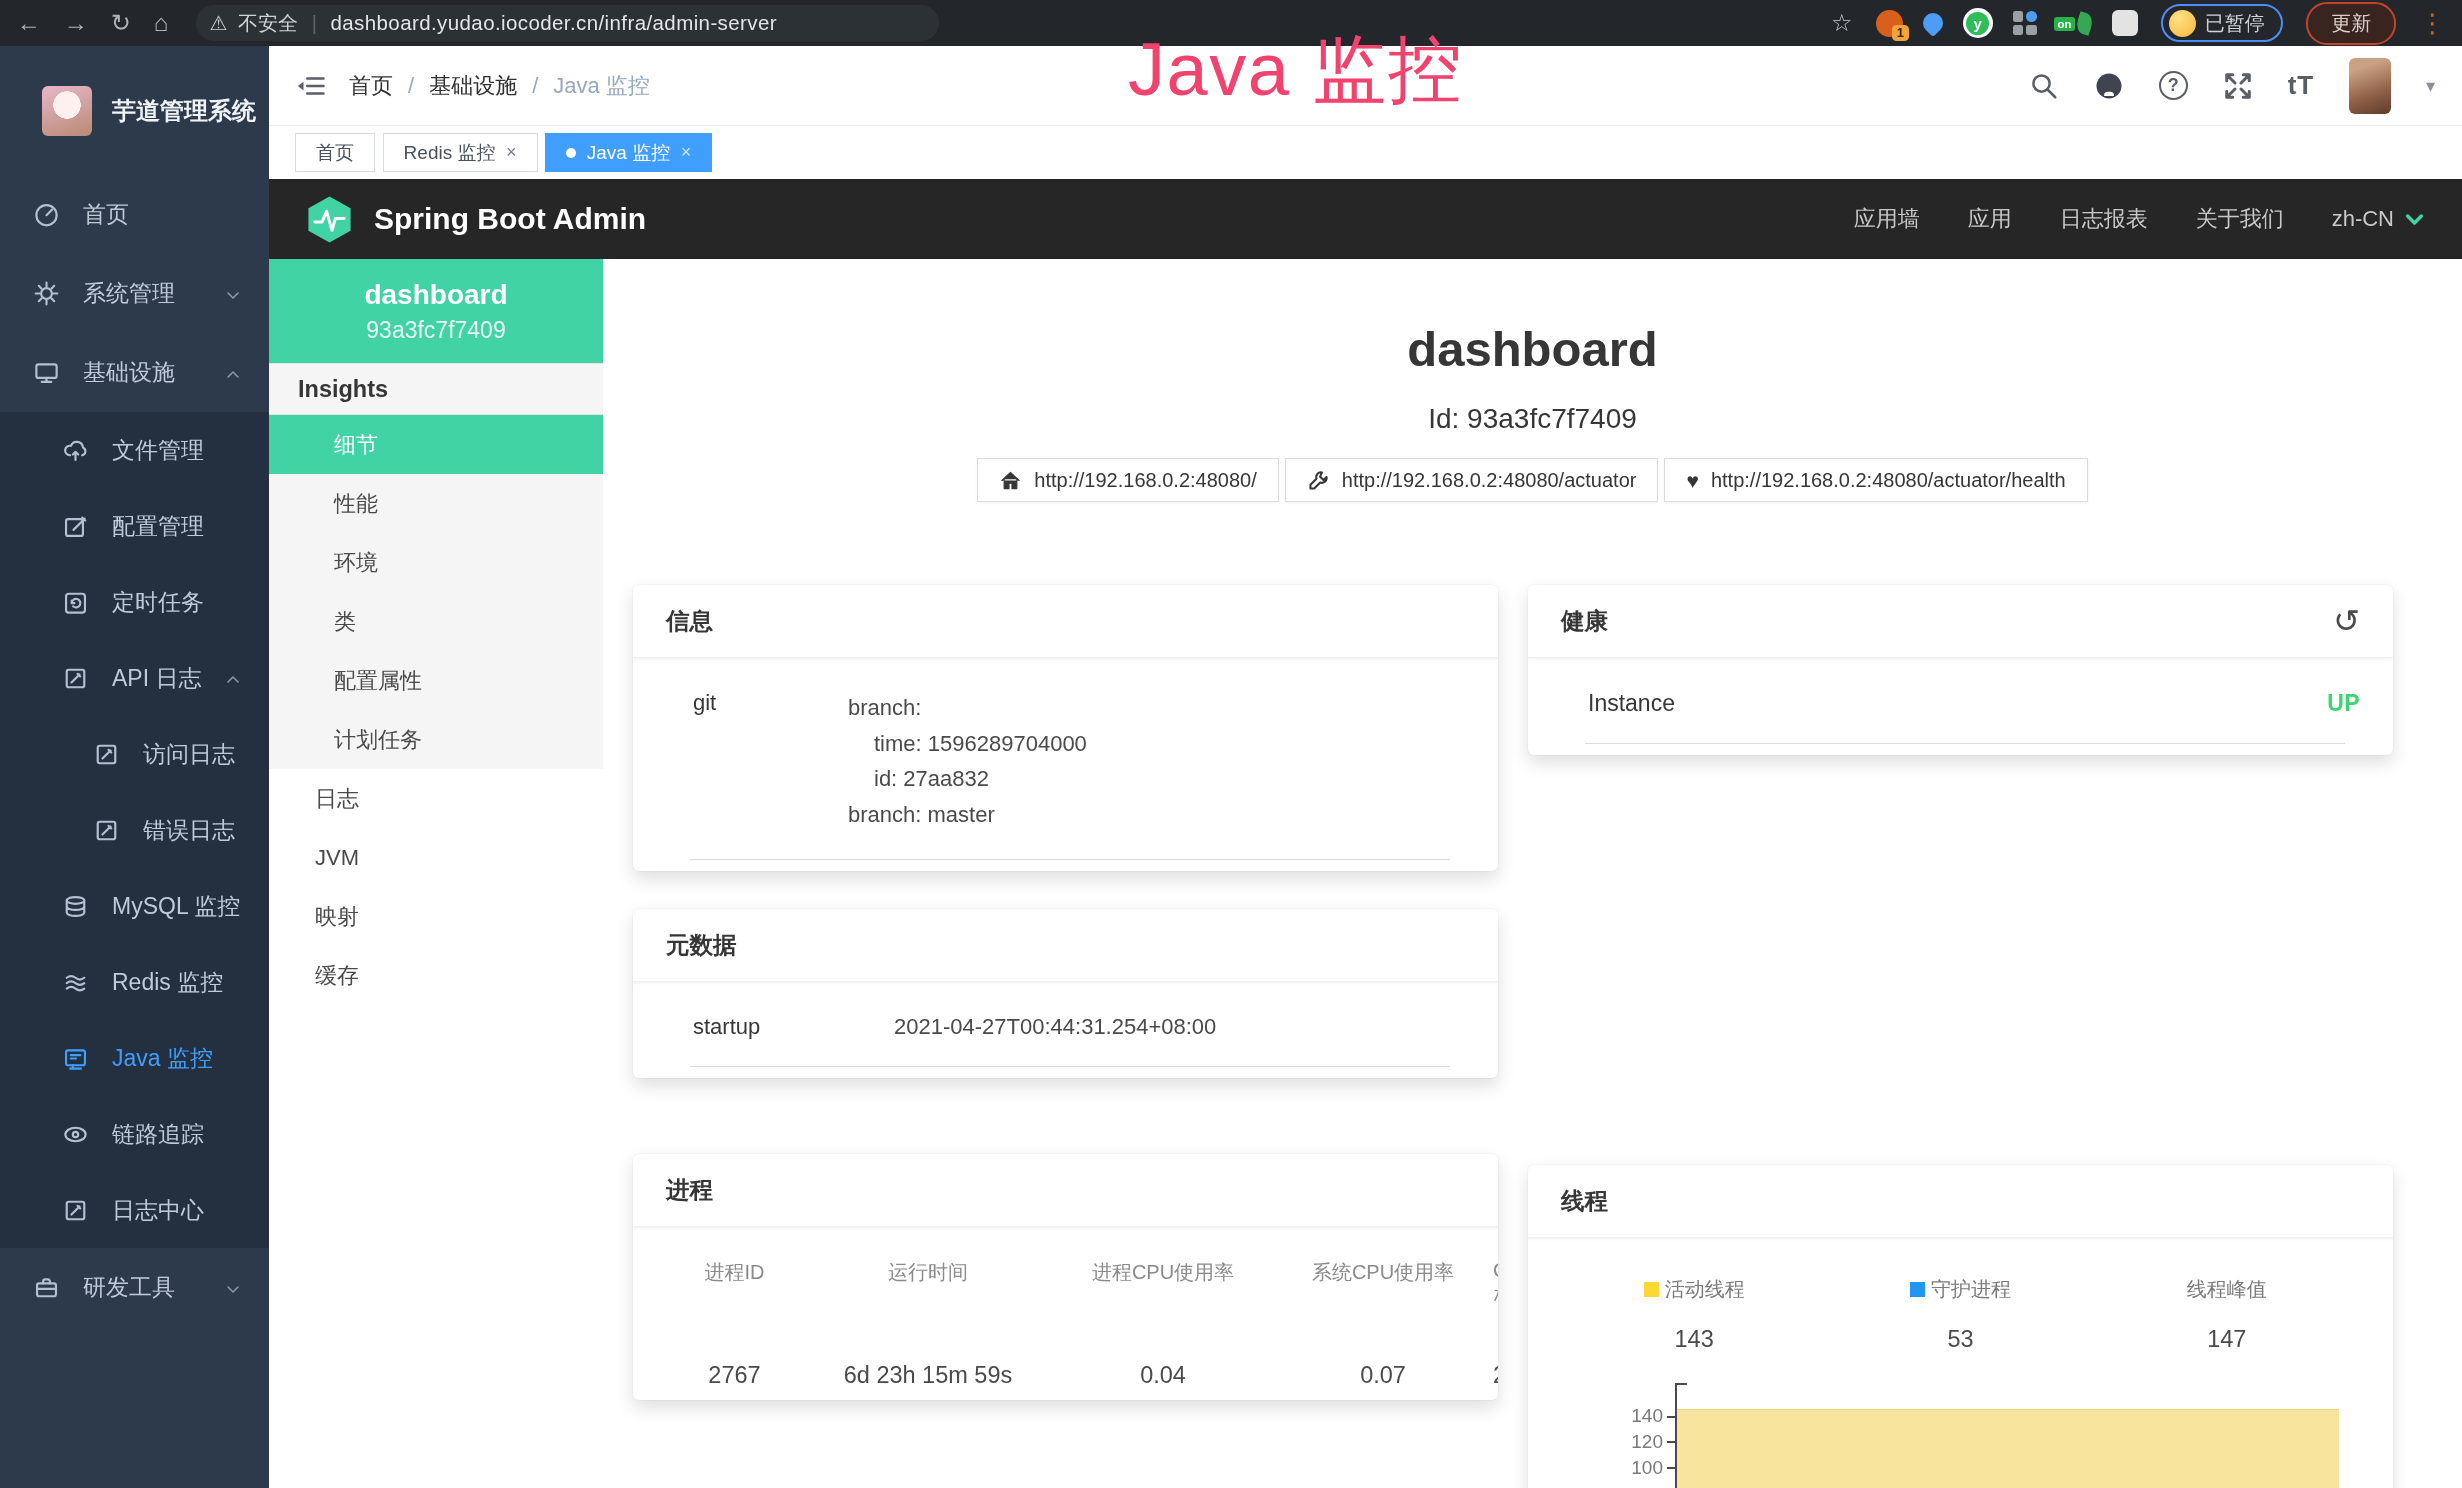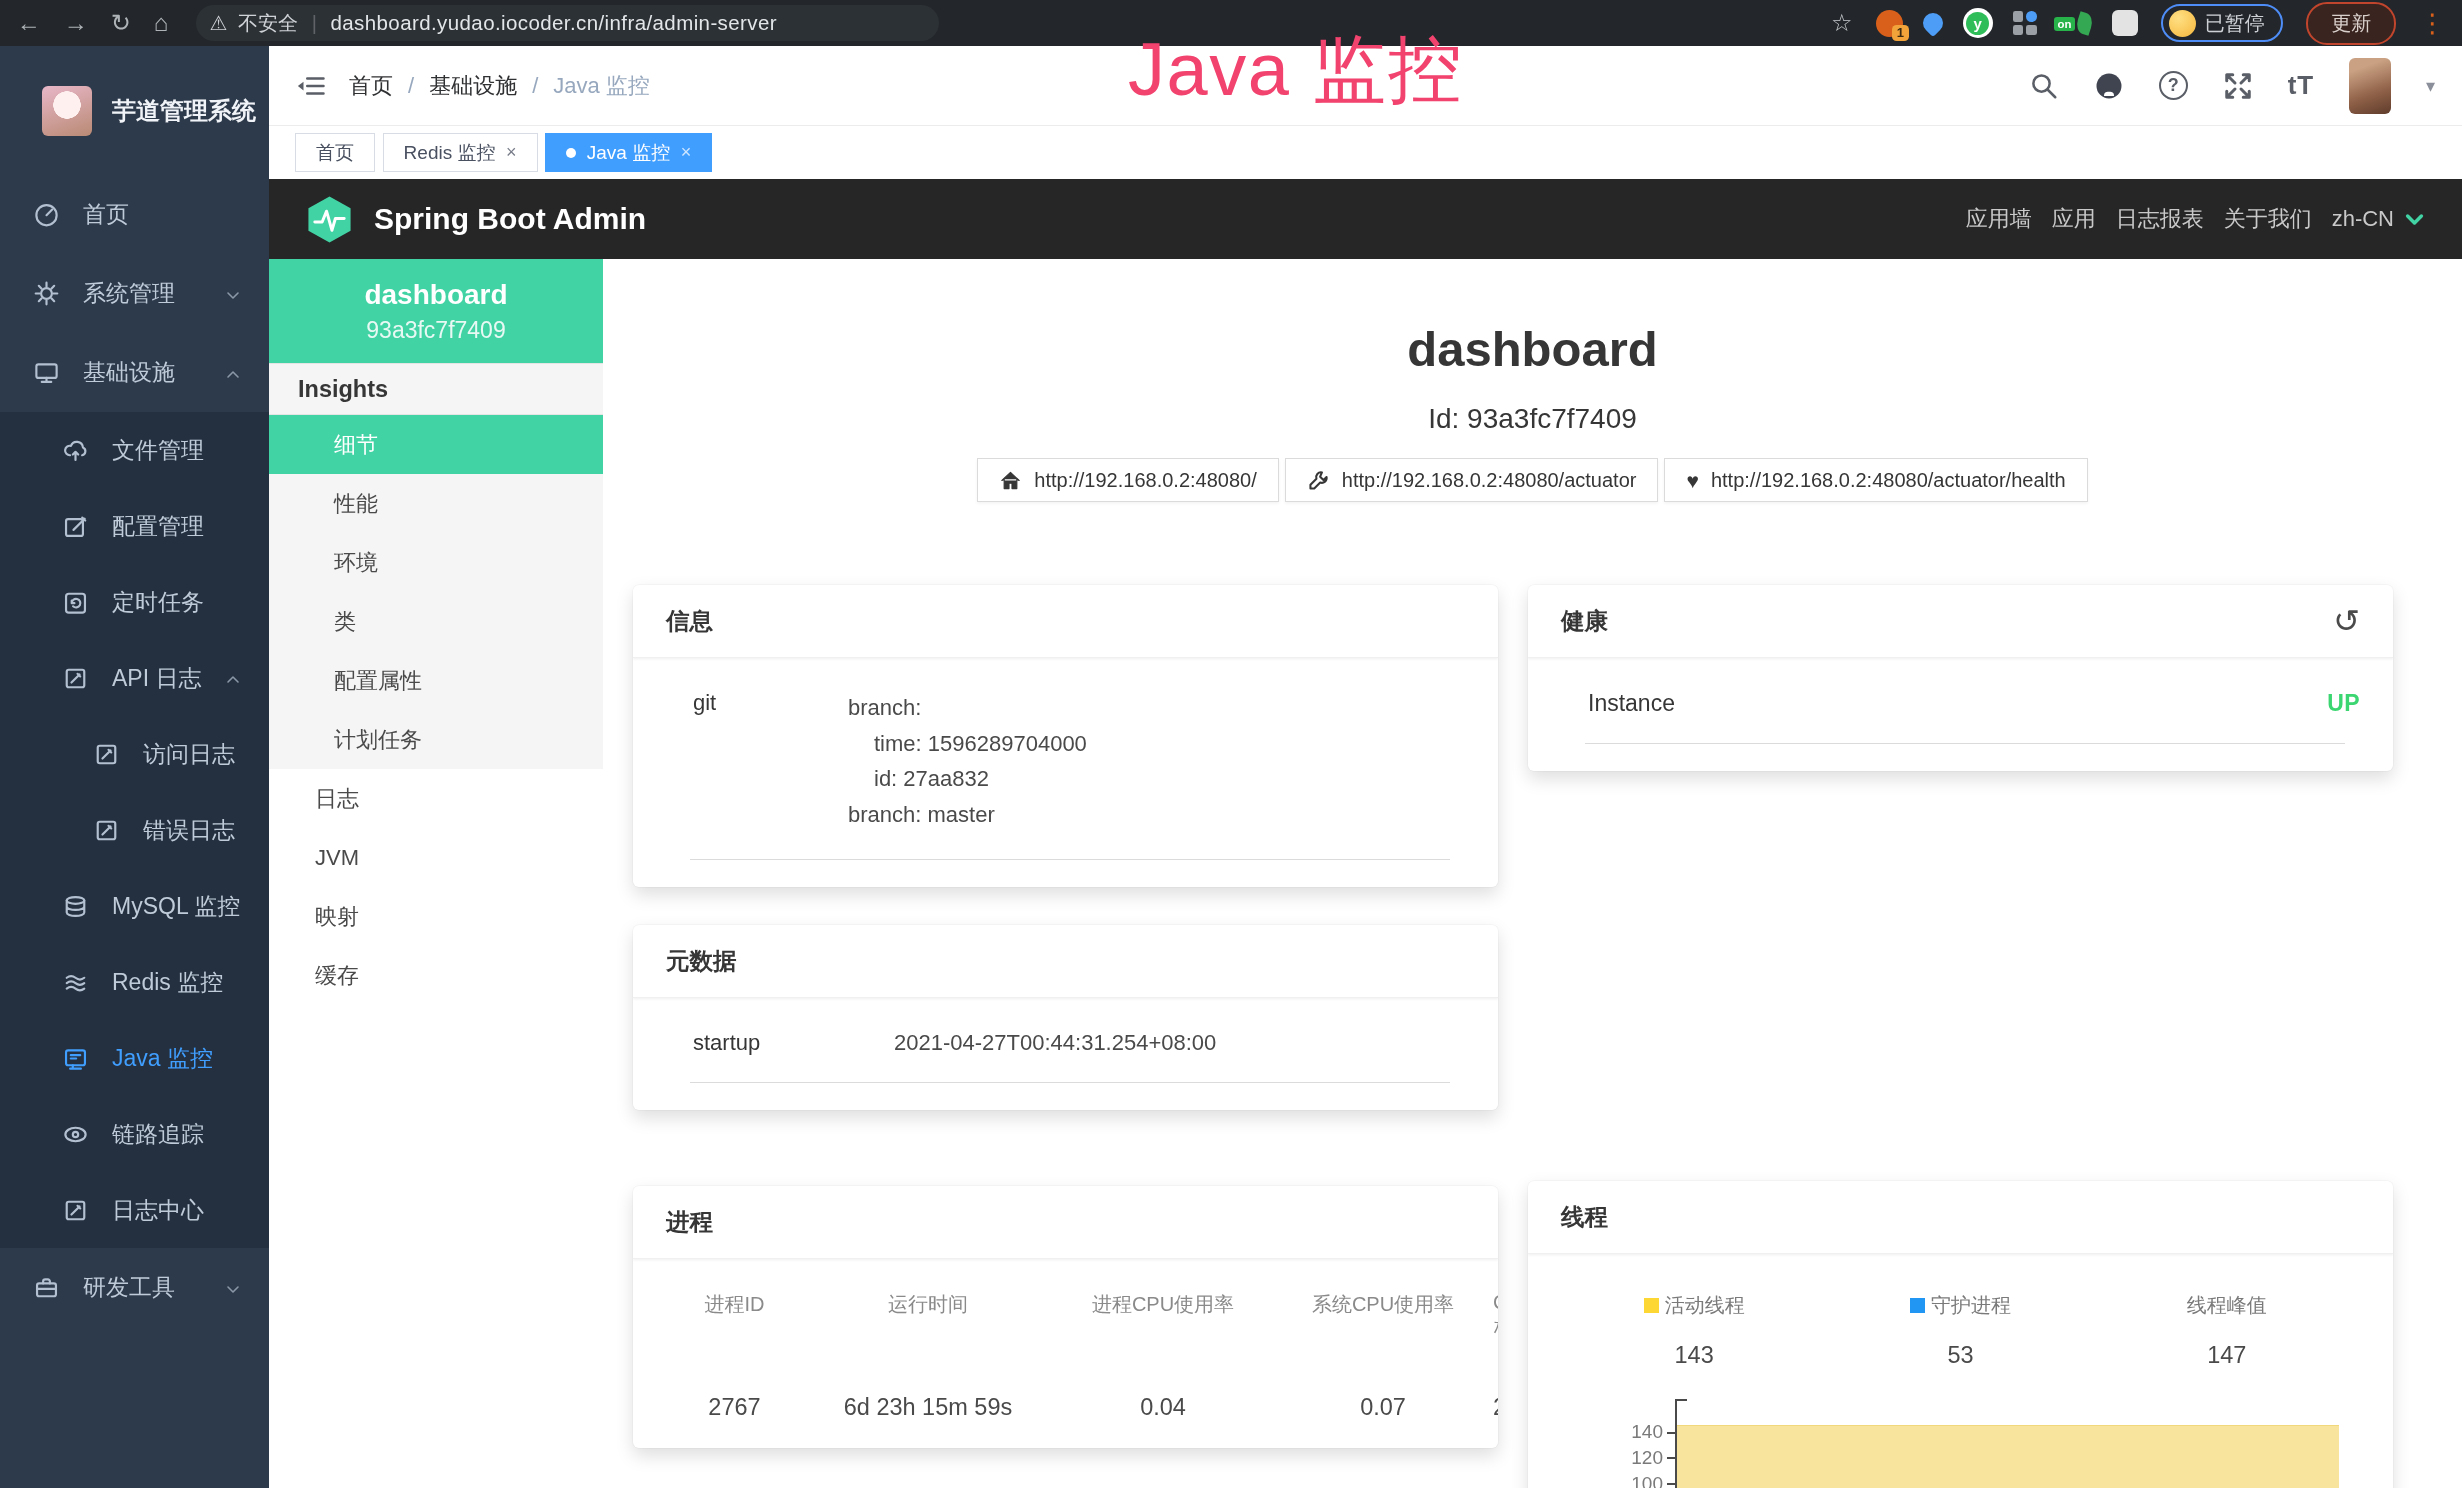--- a/index.html
+++ b/index.html
@@ -72,21 +72,21 @@
   .tab { height:39px; display:inline-flex; align-items:center; gap:10.6px; padding:0 20px; border:0.8px solid #d8dce5; background:#fff; font-size:19px; color:#495060; cursor:pointer; }
   .tab.active { background:#409eff; border-color:#409eff; color:#fff; }
   .tab .dot { width:10px; height:10px; border-radius:50%; background:#fff; }
   .tab .x { font-size:18px; opacity:.75; }
 
   
   .sba { flex:1; display:flex; flex-direction:column; }
   .sba-navbar { height:80px; background:#262626; display:flex; align-items:center; padding:0 36px; }
   .sba-brand { display:flex; align-items:center; gap:20px; color:#fff; font-size:30px; font-weight:700; }
   .sba-logo { width:49px; height:49px; }
-  .sba-nav { margin-left:auto; display:flex; align-items:center; gap:20px; font-size:22px; color:#c9c9c9; }
+  .sba-nav { margin-left:auto; display:flex; align-items:center; gap:48px; font-size:22px; color:#c9c9c9; }
   .sba-nav .nav-link { cursor:pointer; }
   .locale { display:flex; align-items:center; gap:9px; cursor:pointer; }
   .locale-caret { width:23px; height:23px; color:#42d3a5; stroke-width:3; }
 
   .sba-body { flex:1; display:flex; }
   .sba-sidebar { width:334px; flex:none; background:#fff; }
   .instance-head { height:104px; background:#42d3a5; color:#fff; display:flex; flex-direction:column; align-items:center; justify-content:center; cursor:pointer; }
   .in-name { font-size:28px; font-weight:700; }
   .in-id { font-size:23px; opacity:.88; margin-top:6px; }
   .sec-label2 { height:52px; background:#f5f5f5; border-top:0.8px solid #e4e4e4; border-bottom:0.8px solid #e4e4e4; display:flex; align-items:center; padding-left:29px; font-size:23.5px; font-weight:700; color:#363636; }
@@ -101,21 +101,21 @@
   .url-btn { display:flex; align-items:center; gap:12px; border:0.8px solid #dbdbdb; background:#fff; height:44px; padding:0 21px; font-size:20px; color:#363636; cursor:pointer; box-shadow:0 1.5px 3px rgba(10,10,10,.05); }
   .ub-ic { width:23px; height:23px; color:#363636; }
   .heart { font-size:21px; line-height:1; }
 
   .col-left  { position:absolute; left:30px;  top:326px; width:865px; }
   .col-right { position:absolute; left:925px; top:326px; width:865px; }
   .card { background:#fff; border-radius:6px; box-shadow:0 7.6px 18px rgba(10,10,10,.13), 0 0 0 0.8px rgba(10,10,10,.03); overflow:hidden; }
   .card-header { height:73px; display:flex; align-items:center; padding:0 33px; font-size:23.5px; font-weight:700; color:#363636; border-bottom:1.5px solid #f0f0f0; box-shadow:0 1.5px 2.3px rgba(10,10,10,.05); }
   .hdr-spacer { flex:1; }
   .hist-ic { font-size:32px; color:#4a4a4a; font-weight:400; cursor:pointer; }
-  .card-body { padding:32px 33px 27px; }
+  .card-body { padding:32px 33px 11px; }
   .kv { display:flex; align-items:flex-start; font-size:22px; color:#4a4a4a; }
   .kv .k { width:182px; flex:none; padding-left:27px; color:#363636; }
   .vlines div { line-height:1.62; }
   .vlines .indent { padding-left:26px; }
   .divider { border-bottom:1.5px solid #dbdbdb; margin:26px 15px 0 24px; }
   .kv-between { display:flex; align-items:center; justify-content:space-between; font-size:23px; }
   .kv-between .k2 { padding-left:27px; color:#363636; }
   .up { color:#3bd671; font-weight:700; letter-spacing:0.4px; }
 
   .proc-grid { display:grid; grid-template-columns:137px 250px 220px 220px 1fr; text-align:center; }

